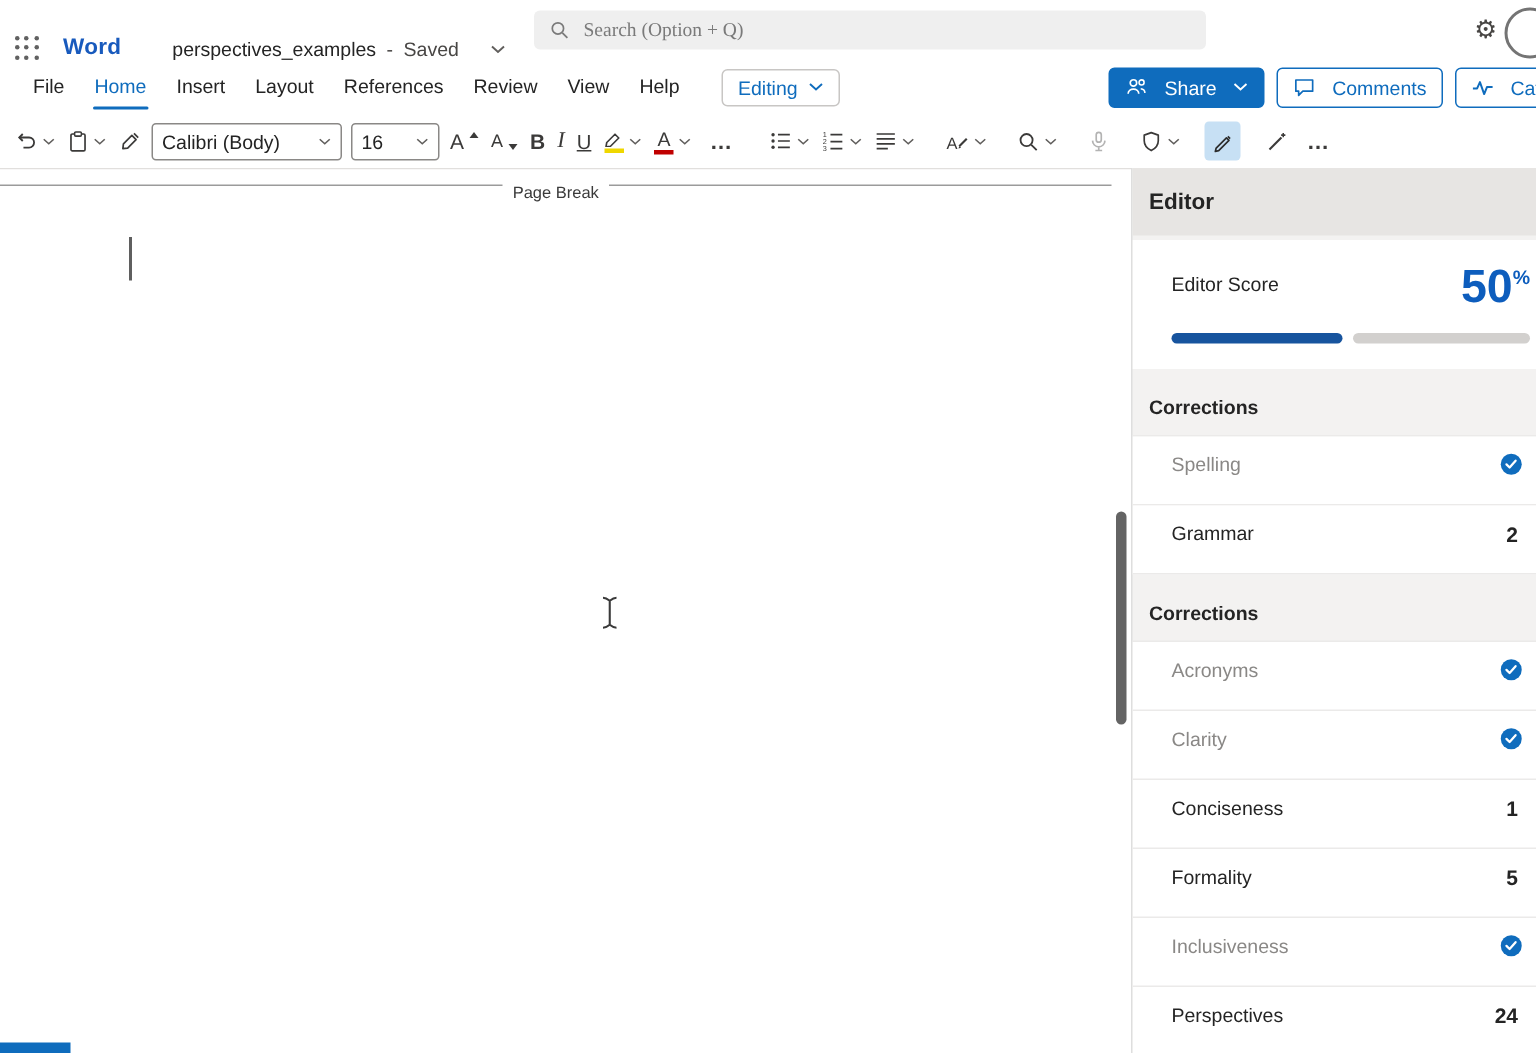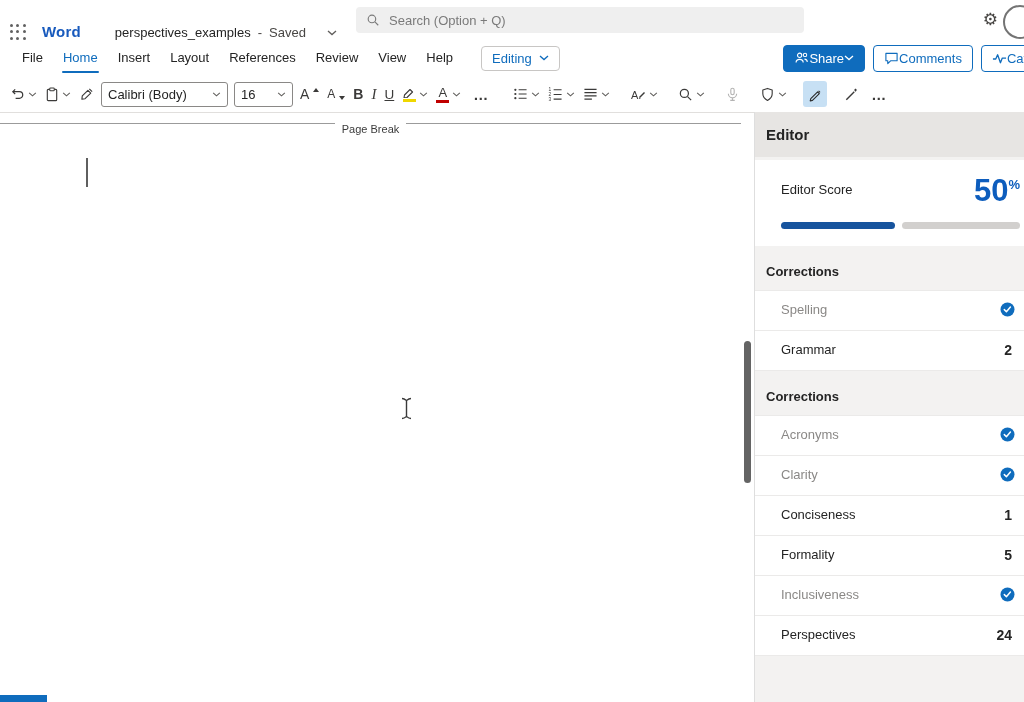--- a/index.html
+++ b/index.html
@@ -9,33 +9,33 @@
 
   
   .topbar{height:40px;display:flex;align-items:flex-end;padding-left:10px;position:relative;background:#fff}
   .waffle{width:16px;height:16px;display:grid;grid-template-columns:repeat(3,1fr);gap:3px;margin-right:16px;cursor:pointer}
   .waffle i{width:3px;height:3px;border-radius:50%;background:#616161}
   .brand{font-size:15px;font-weight:700;color:#185ABD;margin-right:34px;letter-spacing:.2px;cursor:pointer}
   .doc-title{display:flex;align-items:center;gap:7px;font-size:13px;cursor:pointer}
   .doc-title .muted{color:#484644}
   .title-chev{margin-left:14px;color:#605E5C}
   .search-box{position:absolute;left:356px;top:7px;width:428px;height:26px;border-radius:4px;background:#EFEFEF;display:flex;align-items:center;padding:0 10px;gap:7px}
-  .search-box input{border:0;background:transparent;outline:none;font-size:13px;width:100%;font-family:Liberation Sans, sans-serif;color:#242424}
+  .search-box input{border:0;background:transparent;outline:none;font-size:13px;width:100%;font-family:Liberation Serif, serif;color:#242424}
   .search-box input::placeholder{color:#7A7A7A}
   .gear{position:absolute;right:26px;top:9px;font-size:17px;color:#484644;cursor:pointer;line-height:22px}
   .avatar{position:absolute;right:-13px;top:5px;width:30px;height:30px;border-radius:50%;border:2px solid #747474;background:#fff}
 
   
   .menubar{height:36px;display:flex;align-items:center;padding-left:12px;background:#fff;position:relative}
   .tab{font-size:13px;padding:0 10px;height:36px;line-height:36px;position:relative;cursor:pointer;color:#242424}
   .tab.active{color:#0F6CBD}
   .tab.active::after{content:"";position:absolute;left:9px;right:9px;bottom:3px;height:2.4px;border-radius:2px;background:#0F6CBD}
   .editing-btn{margin-left:18px;display:flex;align-items:center;gap:7px;border:1px solid #C8C6C4;border-radius:4px;background:#fff;color:#0F6CBD;font-size:13px;padding:4px 10px;cursor:pointer}
   .mb-right{margin-left:auto;display:flex;align-items:center;gap:8px}
-  .btn{display:flex;align-items:center;gap:0;font-size:13px;border-radius:4px;padding:5px 10px;cursor:pointer;white-space:nowrap}
+  .btn{display:flex;align-items:center;gap:11px;font-size:13px;border-radius:4px;padding:5px 10px;cursor:pointer;white-space:nowrap}
   .btn.primary{background:#0F6CBD;color:#fff;border:1px solid #0F6CBD}
   .btn.outline{background:#fff;color:#0F6CBD;border:1px solid #0F6CBD}
   .btn.catch{margin-right:-46px}
 
   
   .ribbon{height:36px;display:flex;align-items:center;padding:0 6px;border-bottom:1px solid #E1DFDD;background:#fff}
   .rbtn{height:26px;display:flex;align-items:center;justify-content:center;gap:3px;padding:0 4px;border-radius:3px;cursor:pointer;color:#3B3A39}
   .rbtn.active{background:#C7E0F4}
   .rbtn.disabled{opacity:.38;cursor:default}
   .chevwrap{color:#605E5C;display:flex}
@@ -72,21 +72,21 @@
   .score-num .val{font-size:31px}
   .score-num .unit{font-size:13px;margin-top:3px}
   .progress{margin-top:16px;display:flex;align-items:center;height:7px}
   .p-fill{width:114px;height:7px;border-radius:4px;background:#17549E}
   .p-gap{width:7px}
   .p-rest{flex:1;height:7px;border-radius:4px;background:#D2D0CE}
   .style-row{background:#fff;margin-top:15px;height:50px;display:flex;align-items:center;padding:0 6px 0 24px;gap:11px;cursor:pointer}
   .style-row .lbl{flex:1;font-size:13px}
   .sec-label{font-size:13px;font-weight:700;color:#242424;margin:18px 0 11px 11px}
   .rows{border-top:1px solid #EBEAE9}
-  .row{height:37px;background:#fff;border-bottom:1px solid #EBEAE9;display:flex;align-items:center;justify-content:space-between;padding:0 9px 2px 26px;cursor:pointer}
+  .row{height:37px;background:#fff;border-bottom:1px solid #EBEAE9;display:flex;align-items:center;justify-content:space-between;padding:0 9px 8px 26px;cursor:pointer}
   .row .lbl{font-size:13px}
   .row.done .lbl{color:#8A8886}
   .row .count{font-weight:700;font-size:14px;padding-right:3px}
 
   .status-stub{position:absolute;left:0;bottom:0;width:47px;height:7px;background:#0F6CBD}
 </style>
 </head>
 <body>
 
 <div class="topbar">

